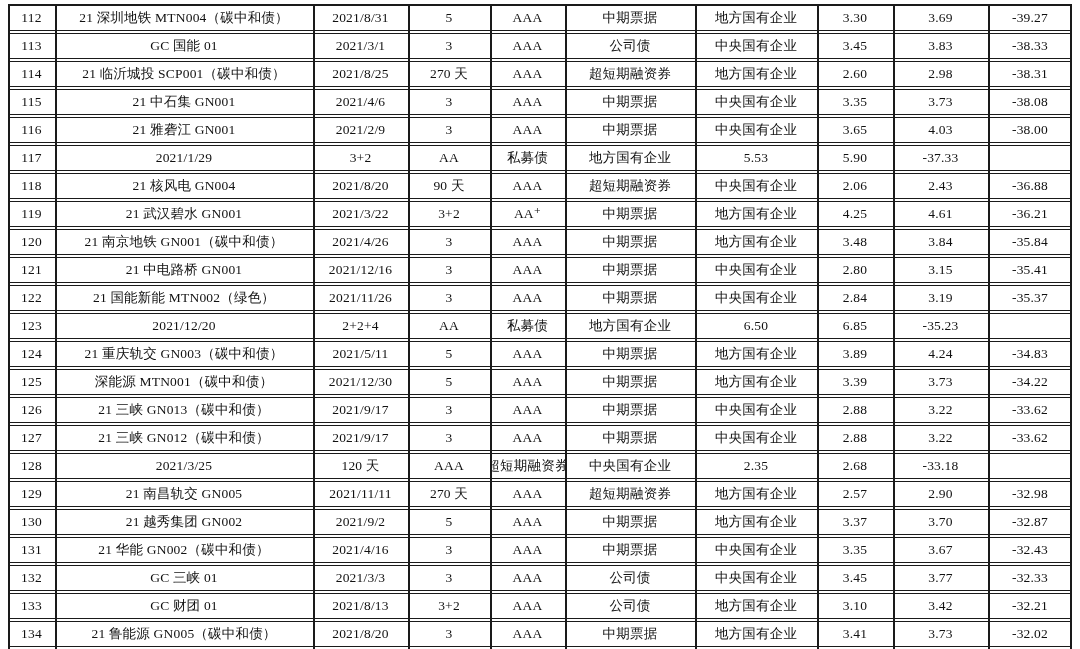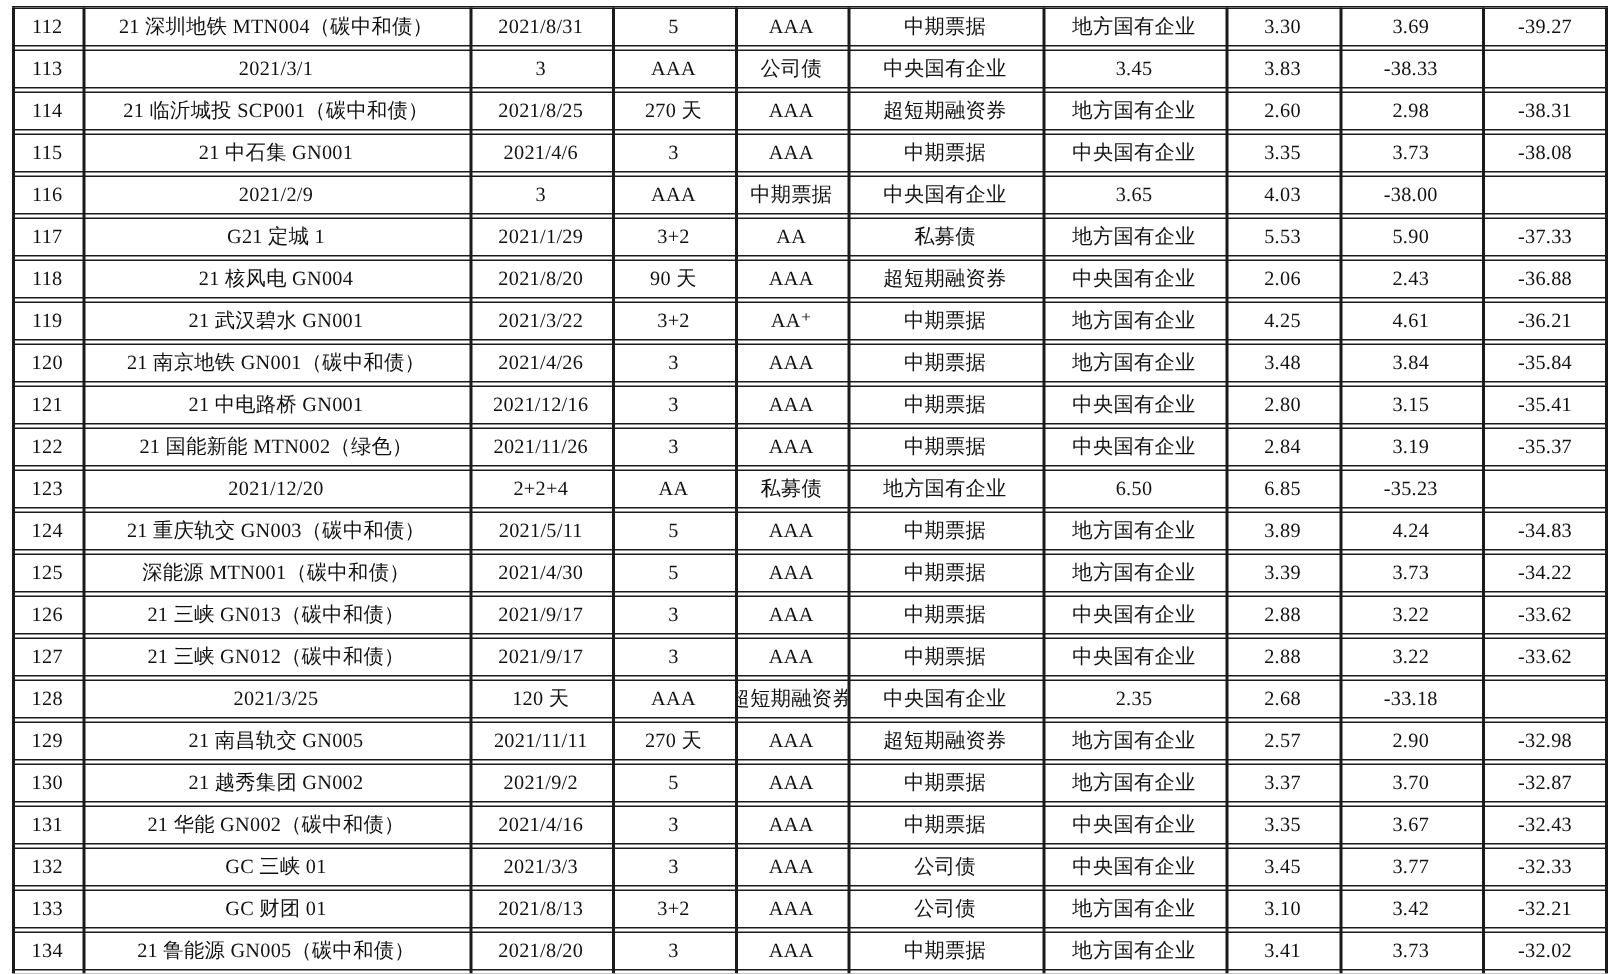--- a/index.html
+++ b/index.html
@@ -60,20 +60,21 @@
       <div class="cell c3">5</div>
       <div class="cell c4">AAA</div>
       <div class="cell c5">中期票据</div>
       <div class="cell c6">地方国有企业</div>
       <div class="cell c7">3.30</div>
       <div class="cell c8">3.69</div>
       <div class="cell c9">-39.27</div>
     </div>
     <div class="row">
       <div class="cell c0">113</div>
+      <div class="cell c1">GC 国能 01</div>
       <div class="cell c2">2021/3/1</div>
       <div class="cell c3">3</div>
       <div class="cell c4">AAA</div>
       <div class="cell c5">公司债</div>
       <div class="cell c6">中央国有企业</div>
       <div class="cell c7">3.45</div>
       <div class="cell c8">3.83</div>
       <div class="cell c9">-38.33</div>
     </div>
     <div class="row">
@@ -95,32 +96,32 @@
       <div class="cell c3">3</div>
       <div class="cell c4">AAA</div>
       <div class="cell c5">中期票据</div>
       <div class="cell c6">中央国有企业</div>
       <div class="cell c7">3.35</div>
       <div class="cell c8">3.73</div>
       <div class="cell c9">-38.08</div>
     </div>
     <div class="row">
       <div class="cell c0">116</div>
+      <div class="cell c1">21 雅砻江 GN001</div>
       <div class="cell c2">2021/2/9</div>
       <div class="cell c3">3</div>
       <div class="cell c4">AAA</div>
       <div class="cell c5">中期票据</div>
       <div class="cell c6">中央国有企业</div>
       <div class="cell c7">3.65</div>
       <div class="cell c8">4.03</div>
       <div class="cell c9">-38.00</div>
     </div>
     <div class="row">
       <div class="cell c0">117</div>
-      <div class="cell c1">G21 定城 1</div>
       <div class="cell c2">2021/1/29</div>
       <div class="cell c3">3+2</div>
       <div class="cell c4">AA</div>
       <div class="cell c5">私募债</div>
       <div class="cell c6">地方国有企业</div>
       <div class="cell c7">5.53</div>
       <div class="cell c8">5.90</div>
       <div class="cell c9">-37.33</div>
     </div>
     <div class="row">
@@ -202,21 +203,21 @@
       <div class="cell c4">AAA</div>
       <div class="cell c5">中期票据</div>
       <div class="cell c6">地方国有企业</div>
       <div class="cell c7">3.89</div>
       <div class="cell c8">4.24</div>
       <div class="cell c9">-34.83</div>
     </div>
     <div class="row">
       <div class="cell c0">125</div>
       <div class="cell c1">深能源 MTN001（碳中和债）</div>
-      <div class="cell c2">2021/4/30</div>
+      <div class="cell c2">2021/12/30</div>
       <div class="cell c3">5</div>
       <div class="cell c4">AAA</div>
       <div class="cell c5">中期票据</div>
       <div class="cell c6">地方国有企业</div>
       <div class="cell c7">3.39</div>
       <div class="cell c8">3.73</div>
       <div class="cell c9">-34.22</div>
     </div>
     <div class="row">
       <div class="cell c0">126</div>

